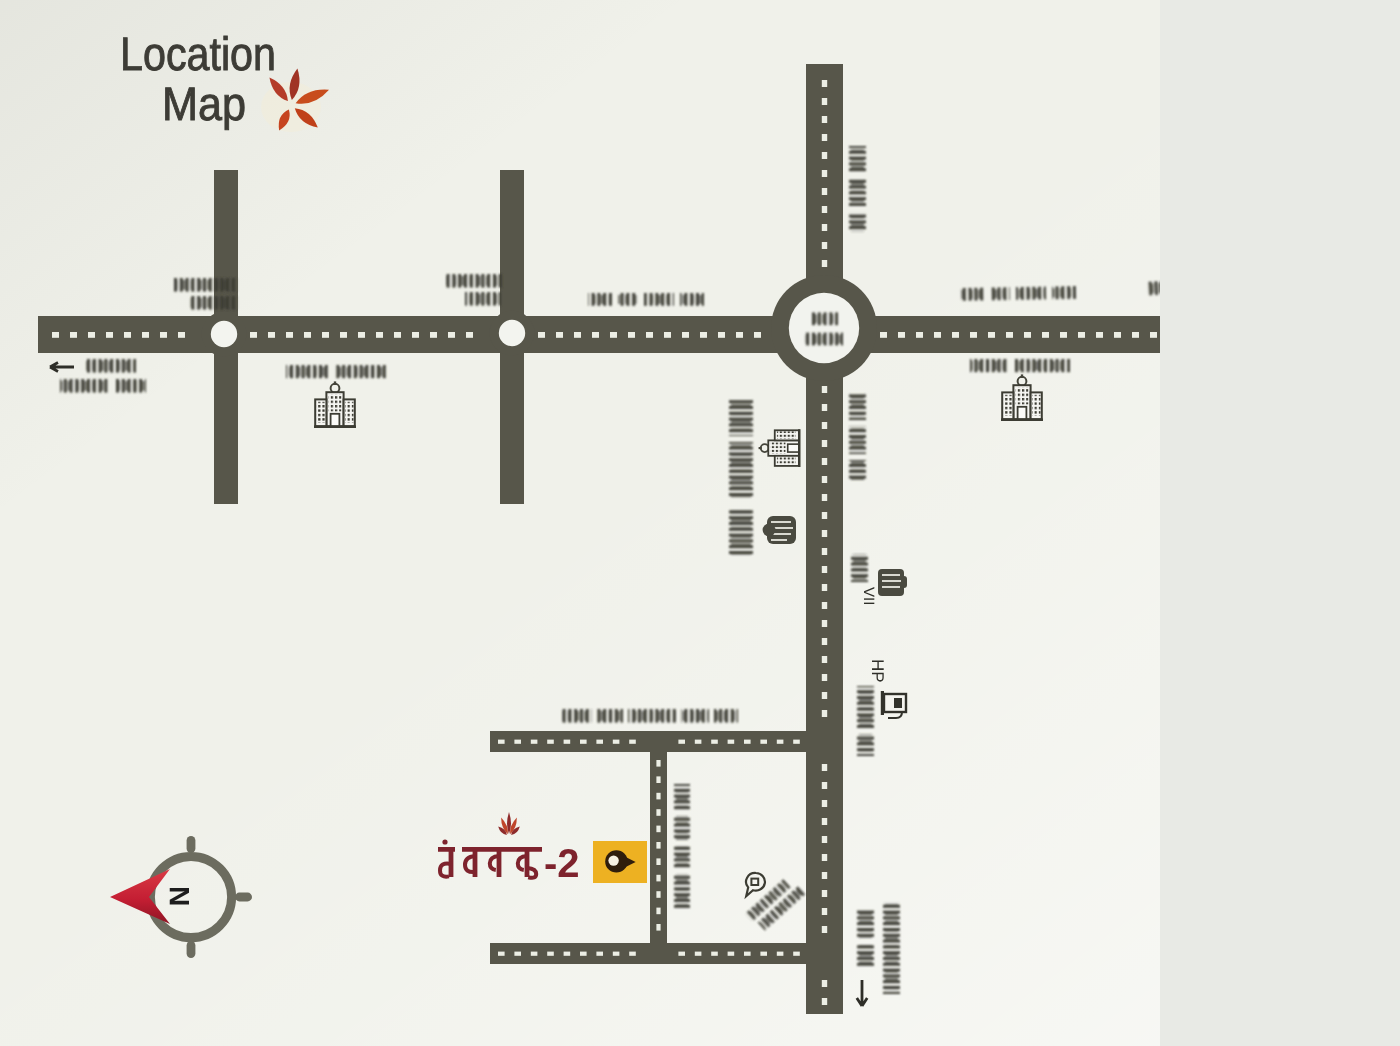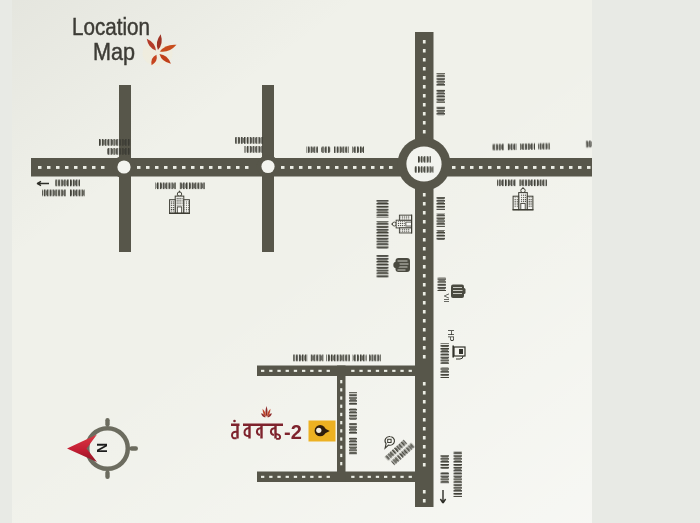--- a/index.html
+++ b/index.html
@@ -1,15 +1,15 @@
 <!DOCTYPE html>
 <html><head><meta charset="utf-8"><style>
 html,body{margin:0;padding:0;background:#e8eae5;}
 *{font-family:"Liberation Sans",sans-serif;}
-.wrap{position:relative;width:580px;height:523px;overflow:hidden;filter:blur(0.33px);margin-left:12px;}
+.wrap{position:relative;width:580px;height:523px;overflow:hidden;filter:blur(0.33px);}
 </style></head><body>
 <div class="wrap">
 <svg width="700" height="523" viewBox="0 0 700 523" xmlns="http://www.w3.org/2000/svg">
 <defs>
 <pattern id="tx" width="2.9" height="7" patternUnits="userSpaceOnUse">
           <rect width="1.5" height="7" fill="#3b3b33"></rect>
         </pattern>
 <pattern id="tx2" width="4.1" height="7" patternUnits="userSpaceOnUse">
           <rect x="1" width="1.6" height="7" fill="#3b3b33"></rect>
         </pattern>

